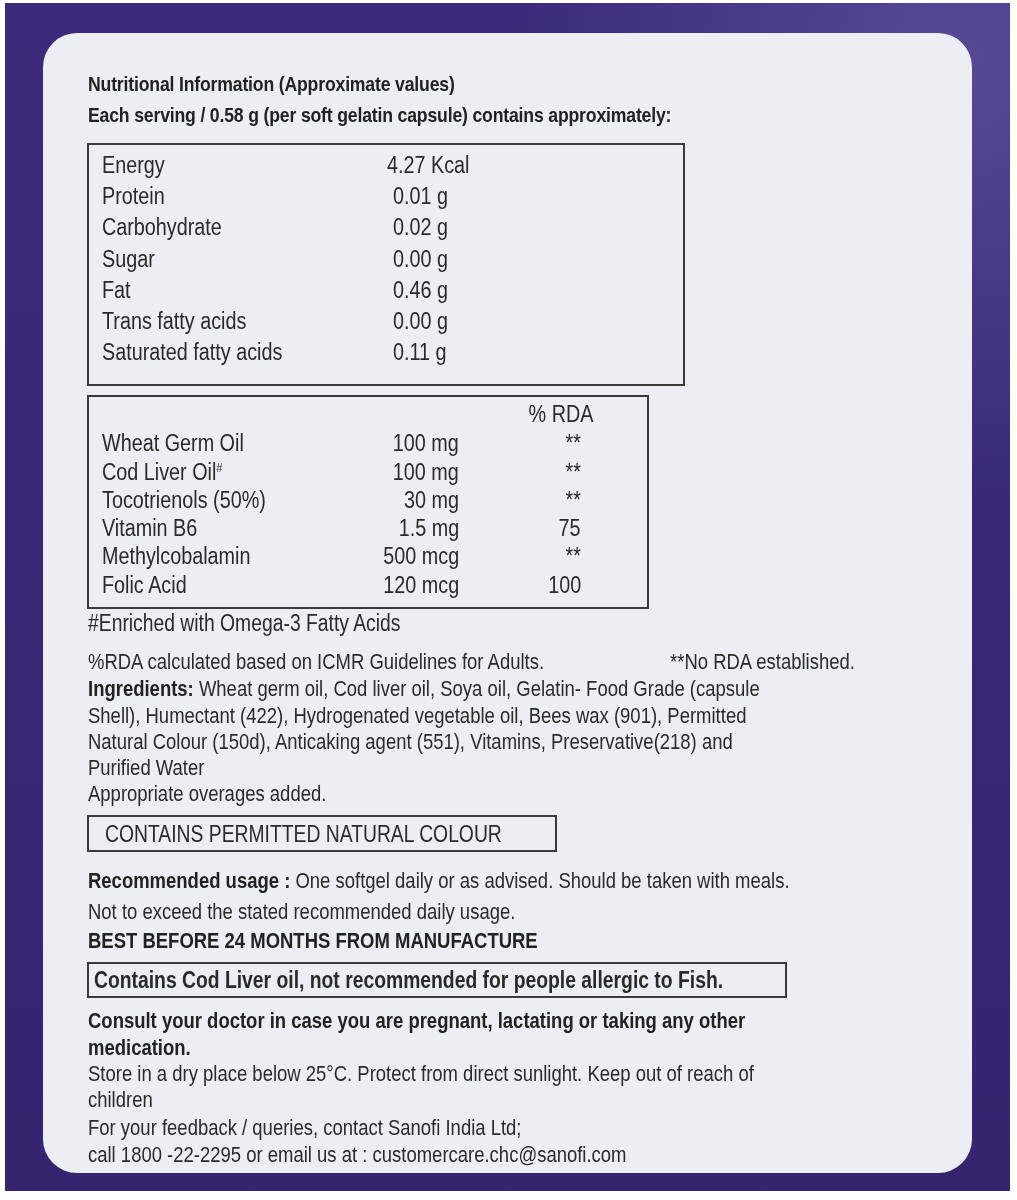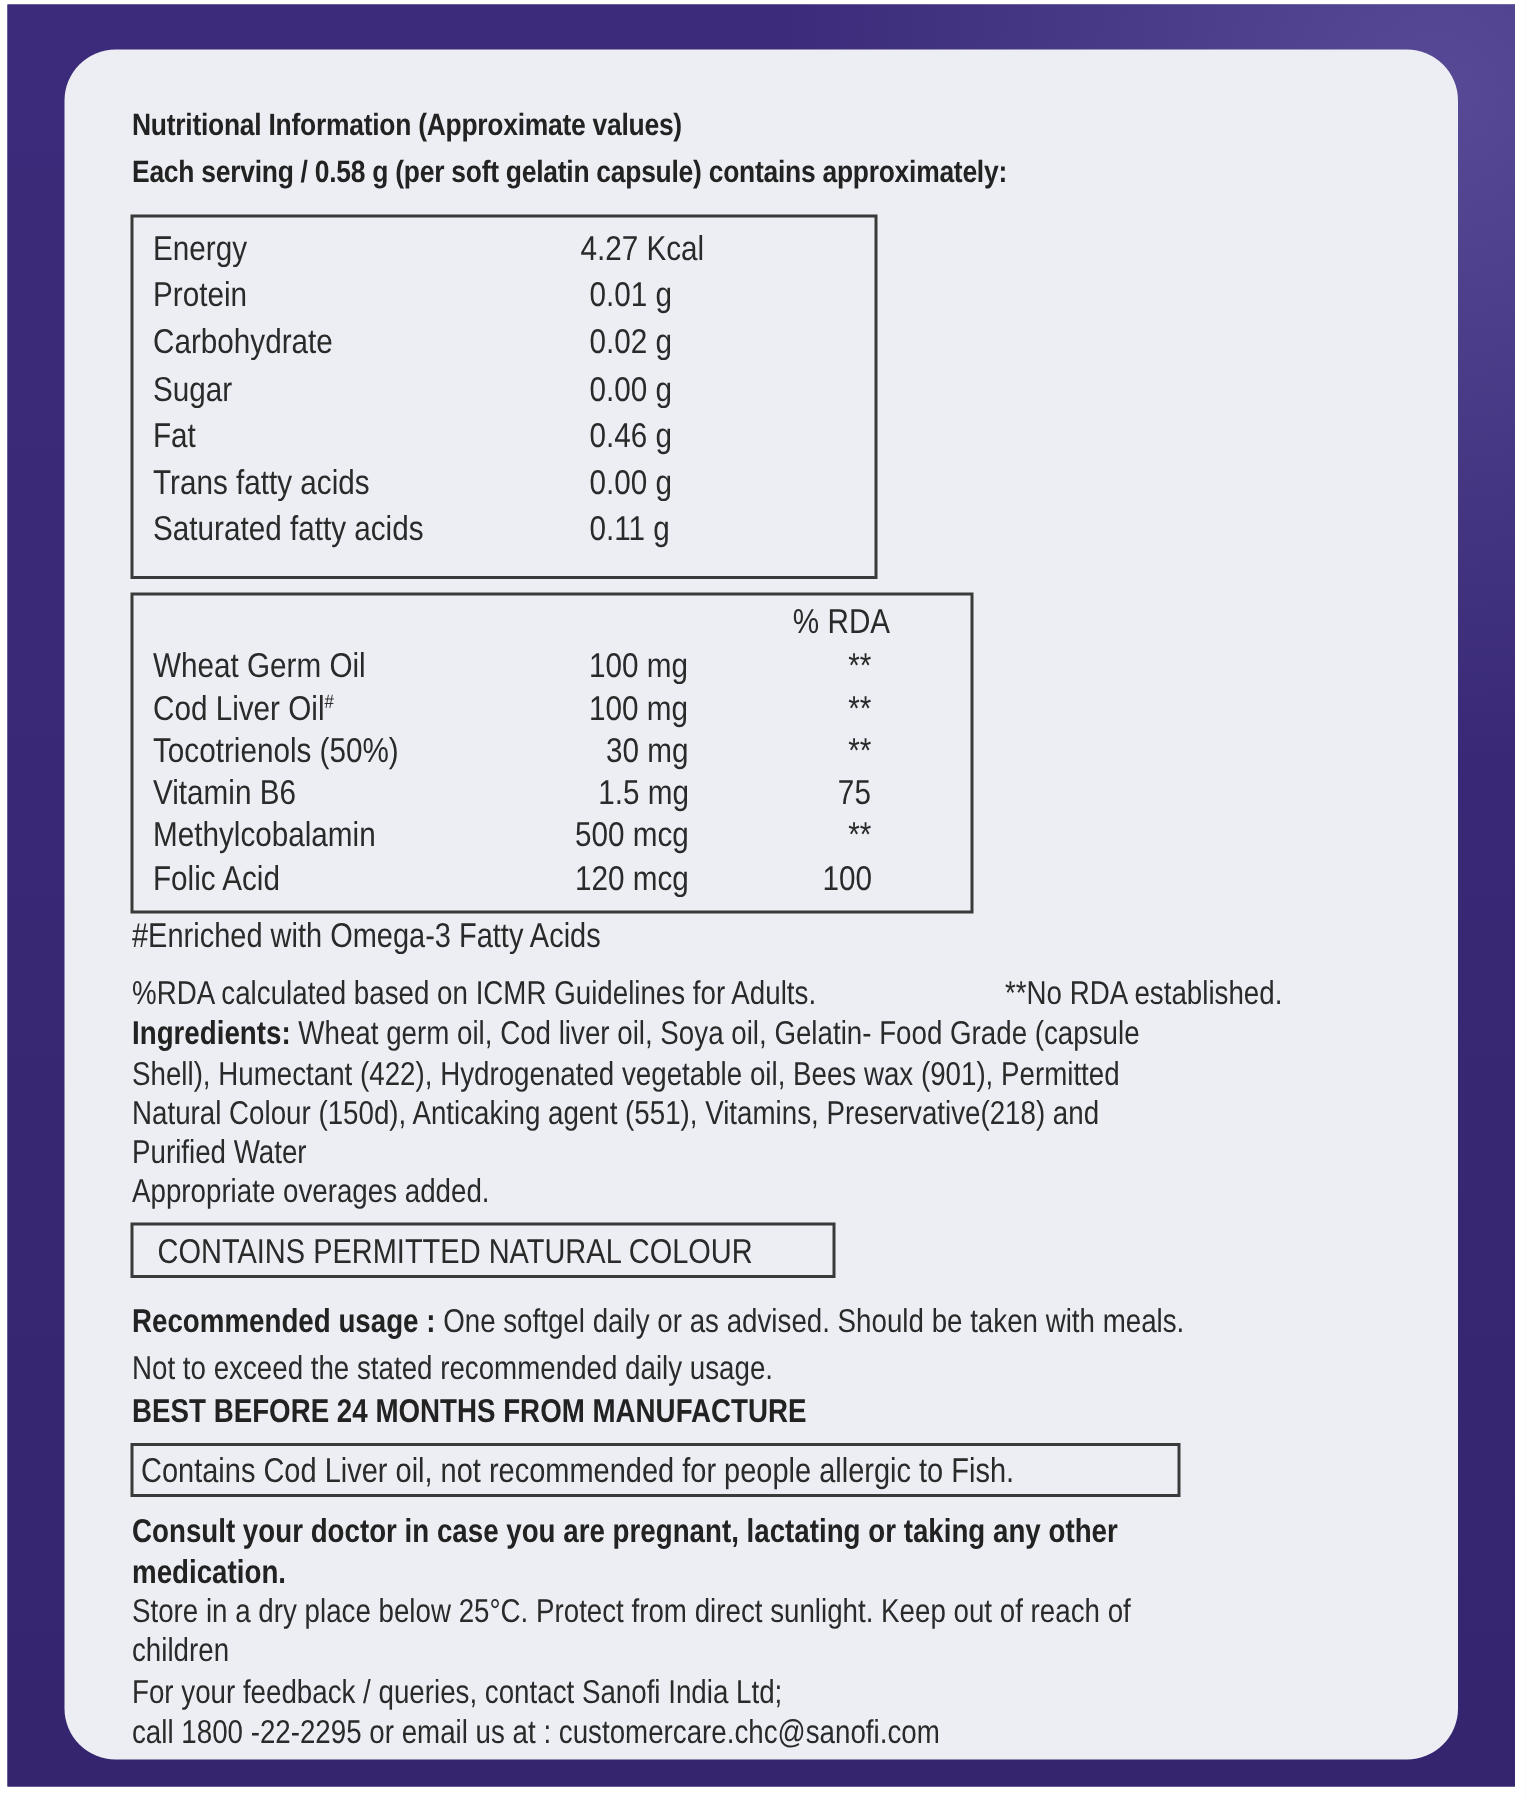--- a/index.html
+++ b/index.html
@@ -77,21 +77,21 @@
 <body>
 
 <div class="frame"></div>
 <div class="panel"></div>
 
 <div>
 
   <div class="abs head" style="left:88px; top:72px;">Nutritional Information (Approximate values)</div>
   <div class="abs head" style="left:88px; top:103px;">Each serving / 0.58 g (per soft gelatin capsule) contains approximately:</div>
 
-  <div class="box" style="left:87px; top:143px; width:498px; height:243px;">
+  <div class="box" style="left:87px; top:143px; width:598px; height:243px;">
     <div class="row" style="left:13px; top:7px;">
       <span class="cell" style="left:0;">Energy</span>
       <span class="cell" style="left:285px;">4.27 Kcal</span>
     </div>
     <div class="row" style="left:13px; top:38px;">
       <span class="cell" style="left:0;">Protein</span>
       <span class="cell" style="left:291px;">0.01 g</span>
     </div>
     <div class="row" style="left:13px; top:69px;">
       <span class="cell" style="left:0;">Carbohydrate</span>
@@ -164,21 +164,21 @@
   <div class="abs txt" style="left:88px; top:781px;">Appropriate overages added.</div>
 
   <div class="box" style="left:87px; top:815px; width:470px; height:37px;">
     <div class="abs txt" style="left:16px; top:4px; font-size:23px;">CONTAINS PERMITTED NATURAL COLOUR</div>
   </div>
 
   <div class="abs txt" style="left:88px; top:868px;"><span class="bold">Recommended usage :</span><span> One softgel daily or as advised. Should be taken with meals.</span></div>
   <div class="abs txt" style="left:88px; top:899px;">Not to exceed the stated recommended daily usage.</div>
   <div class="abs txt bold" style="left:88px; top:928px;">BEST BEFORE 24 MONTHS FROM MANUFACTURE</div>
 
-  <div class="box" style="left:87px; top:962px; width:700px; height:36px;">
+  <div class="box" style="left:87px; top:962px; width:700px; height:36px;font-weight:bold;">
     <div class="abs txt" style="left:5px; top:3px; font-size:23px;">Contains Cod Liver oil, not recommended for people allergic to Fish.</div>
   </div>
 
   <div class="abs txt bold" style="left:88px; top:1008px;">Consult your doctor in case you are pregnant, lactating or taking any other</div>
   <div class="abs txt bold" style="left:88px; top:1035px;">medication.</div>
 
   <div class="abs txt" style="left:88px; top:1061px;">Store in a dry place below 25°C. Protect from direct sunlight. Keep out of reach of</div>
   <div class="abs txt" style="left:88px; top:1087px;">children</div>
 
   <div class="abs txt" style="left:88px; top:1115px;">For your feedback / queries, contact Sanofi India Ltd;</div>

